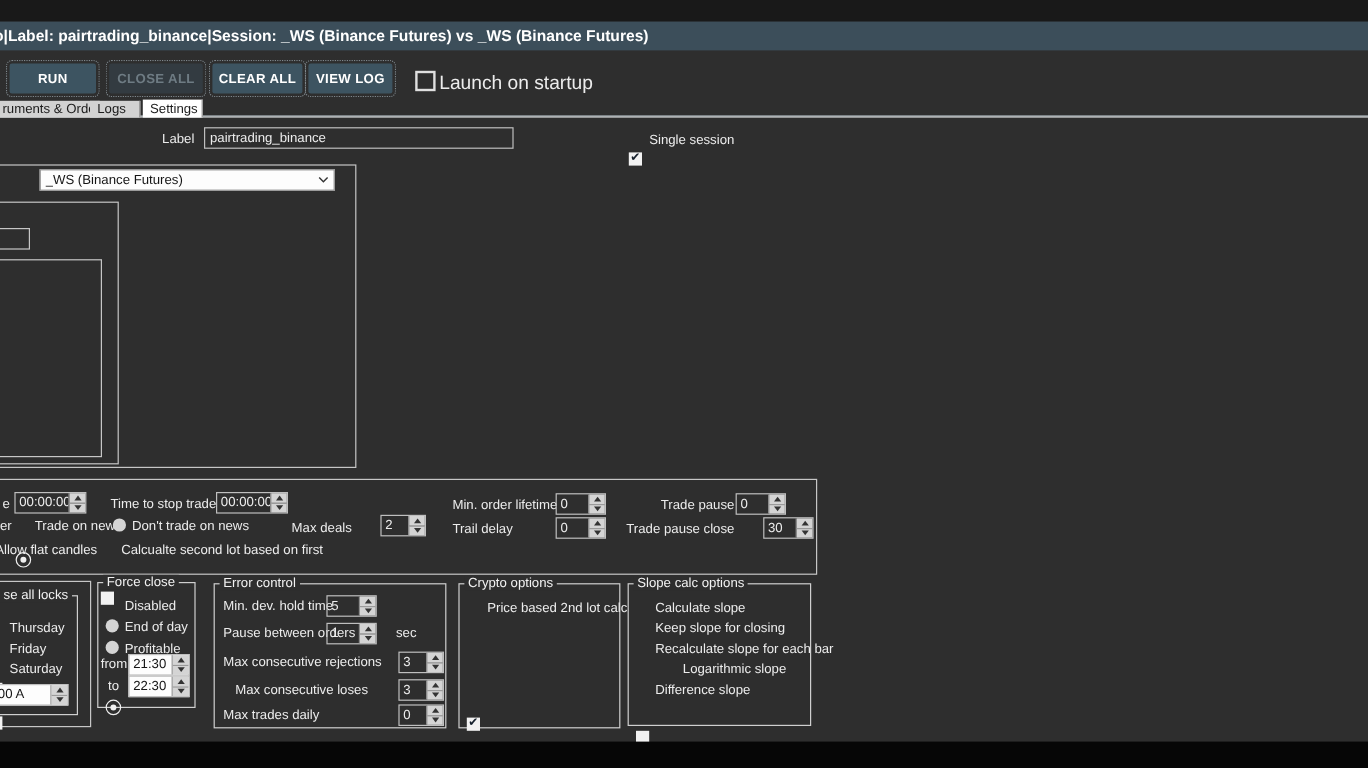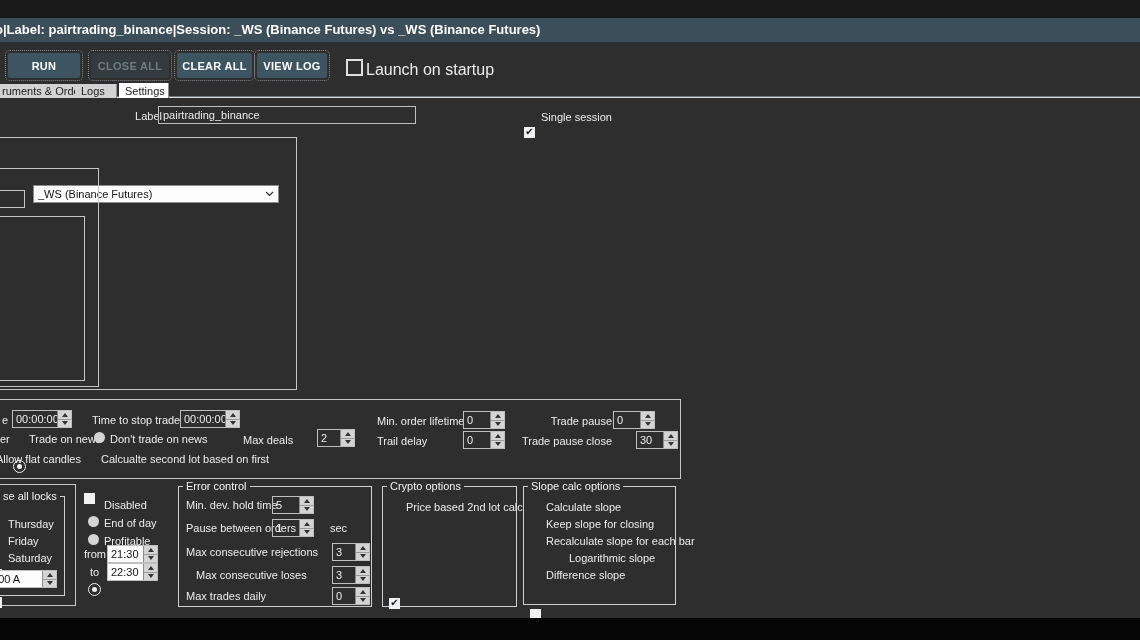--- a/index.html
+++ b/index.html
@@ -80,26 +80,26 @@
     <span>ruments &amp; Orders</span>
   </div>
   <div class="abs tab" style="left:75px;top:84px;width:29px;z-index:2;">
     <span>Logs</span>
   </div>
   <div class="abs tab active" style="left:119px;top:83px;width:37px;">
     <span>Settings</span>
   </div>
 
   <div class="abs lbl" style="left:115px;top:110px;width:47px;text-align:right;">Label</div>
-  <div class="abs field" style="left:158px;top:106px;width:252px;height:16px;line-height:16px;">pairtrading_binance</div>
+  <div class="abs field" style="left:170px;top:106px;width:252px;height:16px;line-height:16px;">pairtrading_binance</div>
   <div class="abs cb checked" style="left:524px;top:110px;"></div>
   <div class="abs lbl" style="left:541px;top:111px;">Single session</div>
 
   <div class="abs panel" style="left:-20px;top:137px;width:315px;height:251px;"></div>
-  <div class="abs select" style="left:33px;top:141px;width:236px;margin-top:44px;">
+  <div class="abs select" style="left:33px;top:141px;width:236px;">
     <span class="sel-val">_WS (Binance Futures)</span>
     <svg width="9" height="6" viewBox="0 0 9 6">
         <polyline points="1,1 4.5,4.5 8,1" fill="none" stroke="#333" stroke-width="1.2"></polyline>
       </svg>
   </div>
   <div class="abs panel" style="left:-20px;top:168px;width:117px;height:217px;"></div>
   <div class="abs panel" style="left:-20px;top:190px;width:43px;height:16px;"></div>
   <div class="abs panel" style="left:-20px;top:216px;width:103px;height:163px;"></div>
 
   <div class="abs panel" style="left:-20px;top:399px;width:699px;height:78px;"></div>
@@ -183,20 +183,23 @@
   <div class="abs cb" style="left:-9px;top:551px;"></div>
   <div class="abs lbl" style="left:8px;top:552px;">Saturday</div>
   <div class="abs spin light" style="left:-15px;top:570px;width:70px;">
     <span class="spin-val">0:00 A</span>
     <span class="spin-btns">
         <span class="sb up"></span>
         <span class="sb down"></span>
       </span>
   </div>
 
+  <div class="abs group" style="left:81px;top:485px;width:80px;height:103px;">
+    <span class="group-title" style="left:4px;">Force close</span>
+  </div>
   <div class="abs radio sel" style="left:88px;top:498px;"></div>
   <div class="abs lbl" style="left:104px;top:499px;">Disabled</div>
   <div class="abs radio unsel" style="left:88px;top:516px;"></div>
   <div class="abs lbl" style="left:104px;top:517px;">End of day</div>
   <div class="abs radio unsel" style="left:88px;top:534px;"></div>
   <div class="abs lbl" style="left:104px;top:535px;">Profitable</div>
   <div class="abs lbl" style="left:84px;top:548px;">from</div>
   <div class="abs spin light" style="left:107px;top:545px;width:49px;">
     <span class="spin-val">21:30</span>
     <span class="spin-btns">

